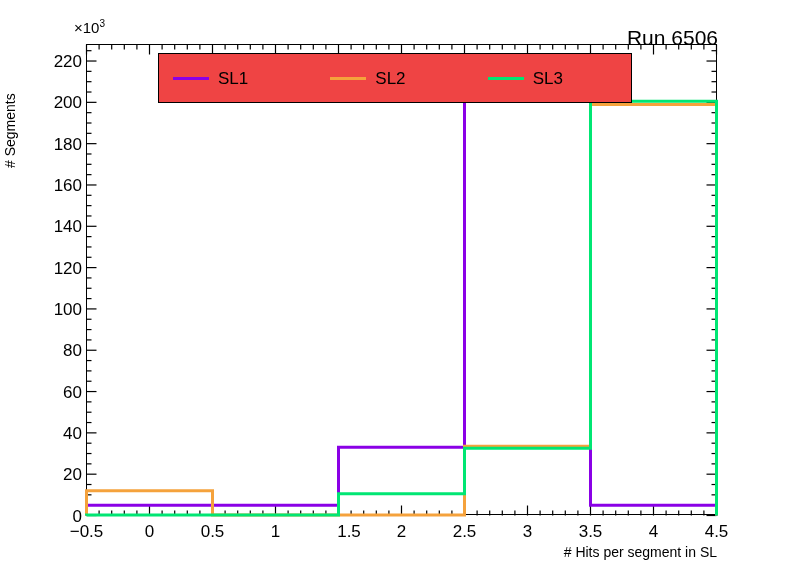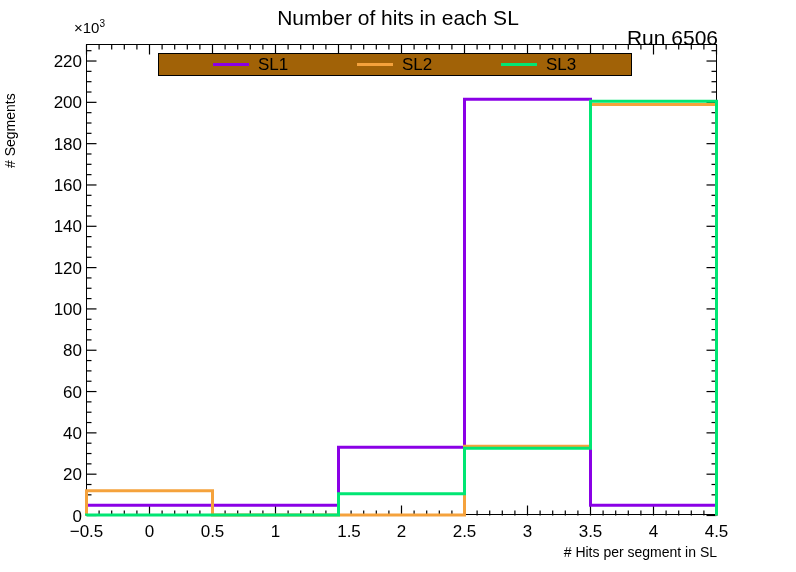--- a/index.html
+++ b/index.html
@@ -84,27 +84,26 @@
     transform: translateX(-50%);
     font-size: 17px;
     line-height: 17px;
     white-space: nowrap;
   }
   #xtick-labels { left: 0; top: 519px; width: 664px; height: 26px; }
 
   
   #legend {
     left: 158px; top: 53px;
-    width: 474px; height: 23px;
+    width: 474px; height: 50px;
     border: 1.3px solid #000;
-    background: #a16207;
+    background: #ef4444;
     box-sizing: border-box;
     display: flex;
     align-items: center;
-    padding-left: 40px;
   }
   .legend-entry {
     display: flex;
     align-items: center;
     width: 158px;
     padding-left: 14px;
     box-sizing: border-box;
   }
   .legend-swatch {
     width: 36px;
@@ -116,21 +115,20 @@
     font-size: 17px;
     line-height: 17px;
     white-space: nowrap;
   }
 </style>
 </head>
 <body>
 
 <div id="canvas">
 
-  <div class="abs" id="plot-title">Number of hits in each SL</div>
 
   <div class="abs" id="run-label">Run 6506</div>
 
   <div class="abs" id="y-exponent"><span>×10</span><sup>3</sup></div>
 
   <div class="abs" id="y-axis-title"># Segments</div>
 
   <div class="abs" id="x-axis-title"># Hits per segment in SL</div>
 
   <div class="abs" id="frame"></div>

